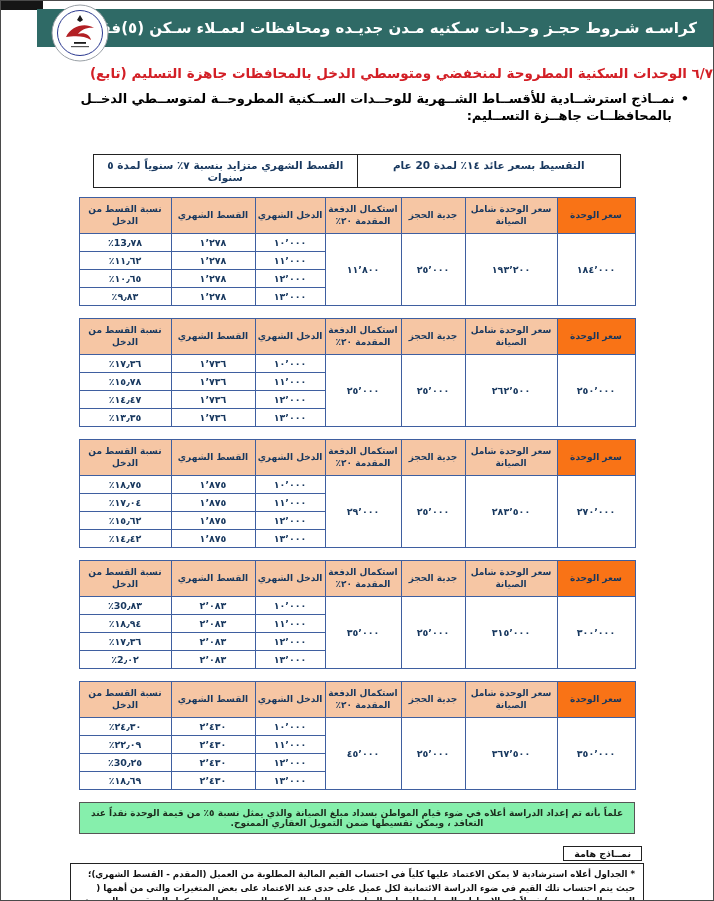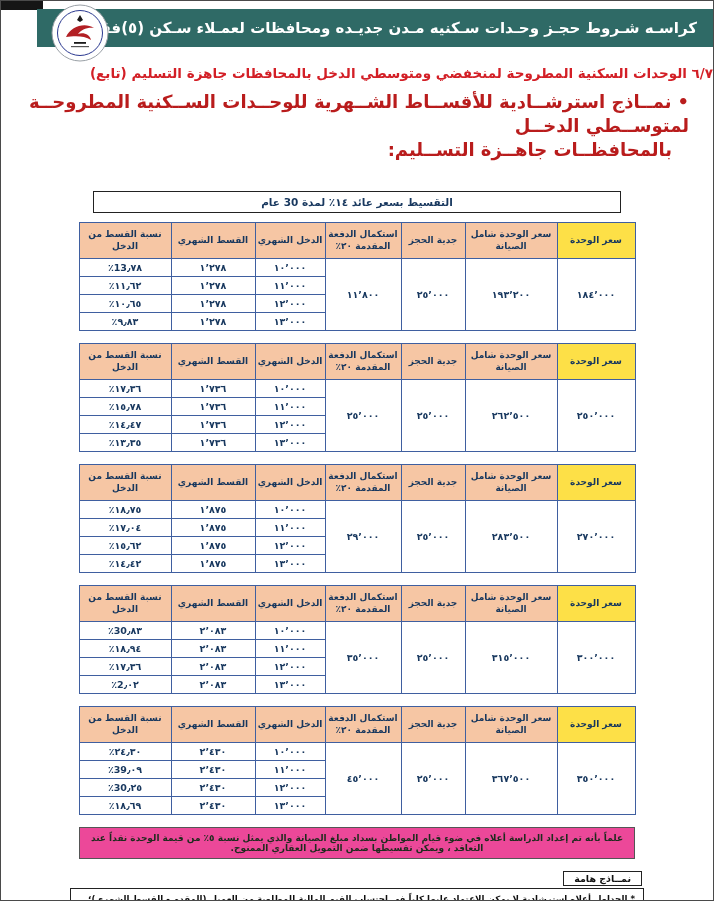--- a/index.html
+++ b/index.html
@@ -20,22 +20,22 @@
   }
   .logo { position:absolute; top:3px; left:50px; width:58px; height:58px; z-index:3; }
 
   .content { position:absolute; top:64px; left:0; right:0; }
 
   .red-heading {
     text-align:right; color:#d31f26;
     font-size:13.5px; font-weight:bold;
   }
   .bullet-block {
-    margin-top:9px; padding-right:24px; color:#b91c1c;
-    font-size:18px; font-weight:bold; line-height:1.32;
+    margin-top:9px; padding-right:24px; color:#000000;
+    font-size:13px; font-weight:bold; line-height:1.32;
   }
   .bullet-glyph { margin-left:6px; }
   .bullet-line2 { padding-right:17px; }
 
   .finance-box {
     width:528px; margin:30px auto 9px; border:1.2px solid #222;
     display:flex; align-items:stretch; background:#fff;
   }
   .finance-cell {
     flex:1; text-align:center; font-size:10.5px; font-weight:bold;
@@ -44,28 +44,28 @@
   .finance-cell + .finance-cell { border-right:1.2px solid #222; }
 
   table.tbl {
     width:556px; margin:0 auto 12px; border-collapse:collapse; table-layout:fixed;
   }
   table.tbl th, table.tbl td { border:1px solid #3f5fa0; }
   table.tbl th {
     background:#f6c6a4; color:#17375e; font-size:9px; font-weight:bold;
     padding:2px 1px; line-height:1.3; height:36px; text-align:center; vertical-align:middle;
   }
-  table.tbl th.blue { background:#fde047; }
+  table.tbl th.blue { background:#f97316; }
   table.tbl td {
     height:18px; color:#17375e; font-size:9.5px; font-weight:bold;
     text-align:center; vertical-align:middle; padding:0 2px; direction:ltr;
   }
 
   .green-note {
-    width:556px; margin:6px auto 8px; background:#ec4899; border:1px solid #555;
+    width:556px; margin:6px auto 8px; background:#86efac; border:1px solid #555;
     color:#1d2c1d; font-size:9px; font-weight:bold; text-align:center; padding:5px 4px;
   }
 
   .note-wrap { width:574px; margin:2px auto 0; }
   .note-label {
     display:inline-block; border:1px solid #222; background:#fff; color:#111;
     font-size:9.5px; font-weight:bold; padding:1px 10px; margin:0 2px 2px 0;
   }
   .note-box {
     border:1px solid #222; color:#111; font-size:8.7px; font-weight:600;
@@ -101,21 +101,22 @@
     <div class="bullet-block">
       <div>
         <span class="bullet-glyph">•</span><span>نمــاذج استرشــادية للأقســاط الشــهرية للوحــدات الســكنية المطروحــة لمتوســطي الدخــل</span>
       </div>
       <div class="bullet-line2">
         <span>بالمحافظــات جاهــزة التســليم:</span>
       </div>
     </div>
 
     <div class="finance-box">
-      <div class="finance-cell">التقسيط بسعر عائد ١٤٪ لمدة 30 عام</div>
+      <div class="finance-cell">التقسيط بسعر عائد ١٤٪ لمدة 20 عام</div>
+      <div class="finance-cell">القسط الشهري متزايد بنسبة ٧٪ سنوياً لمدة ٥ سنوات</div>
     </div>
 
     <table class="tbl">
       <colgroup>
           <col style="width:78px">
           <col style="width:92px">
           <col style="width:64px">
           <col style="width:76px">
           <col style="width:70px">
           <col style="width:84px">
@@ -334,21 +335,21 @@
           <td rowspan="4">٣٦٧٬٥٠٠</td>
           <td rowspan="4">٢٥٬٠٠٠</td>
           <td rowspan="4">٤٥٬٠٠٠</td>
           <td>١٠٬٠٠٠</td>
           <td>٢٬٤٣٠</td>
           <td>٪٢٤٫٣٠</td>
         </tr>
         <tr>
           <td>١١٬٠٠٠</td>
           <td>٢٬٤٣٠</td>
-          <td>٪39٫٠٩</td>
+          <td>٪٢٢٫٠٩</td>
         </tr>
         <tr>
           <td>١٢٬٠٠٠</td>
           <td>٢٬٤٣٠</td>
           <td>٪30٫٢٥</td>
         </tr>
         <tr>
           <td>١٣٬٠٠٠</td>
           <td>٢٬٤٣٠</td>
           <td>٪١٨٫٦٩</td>

